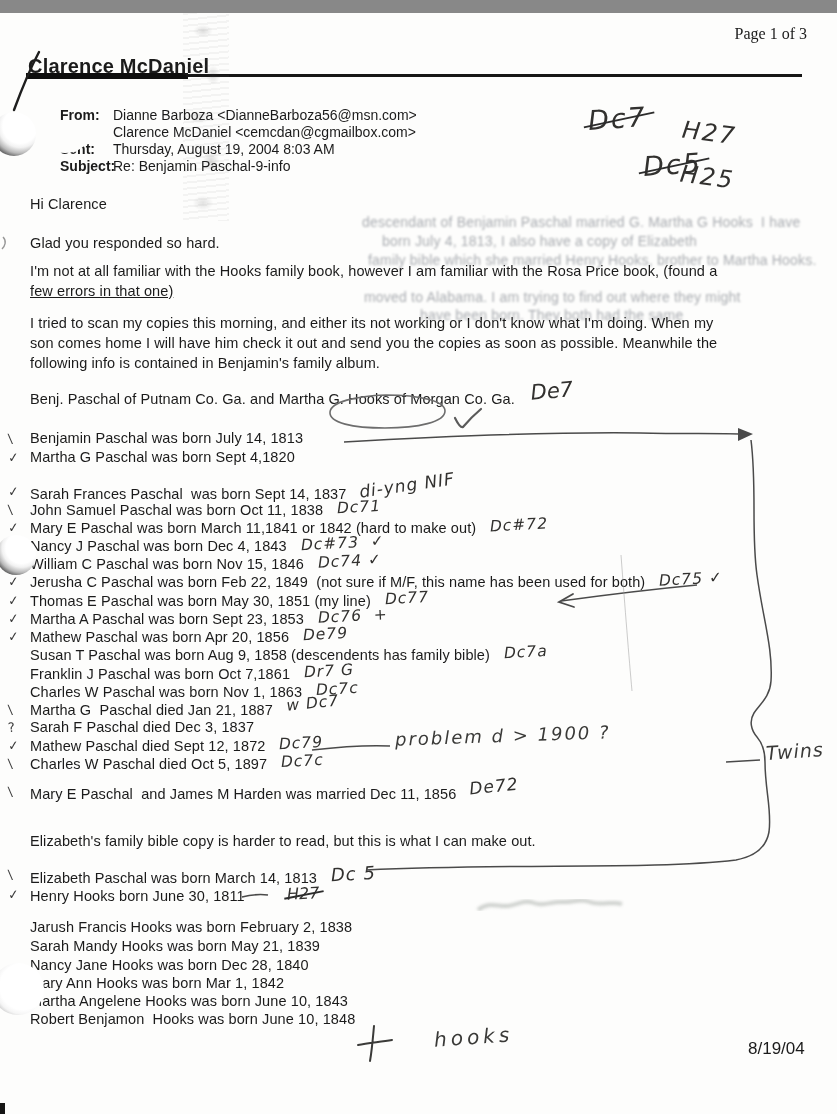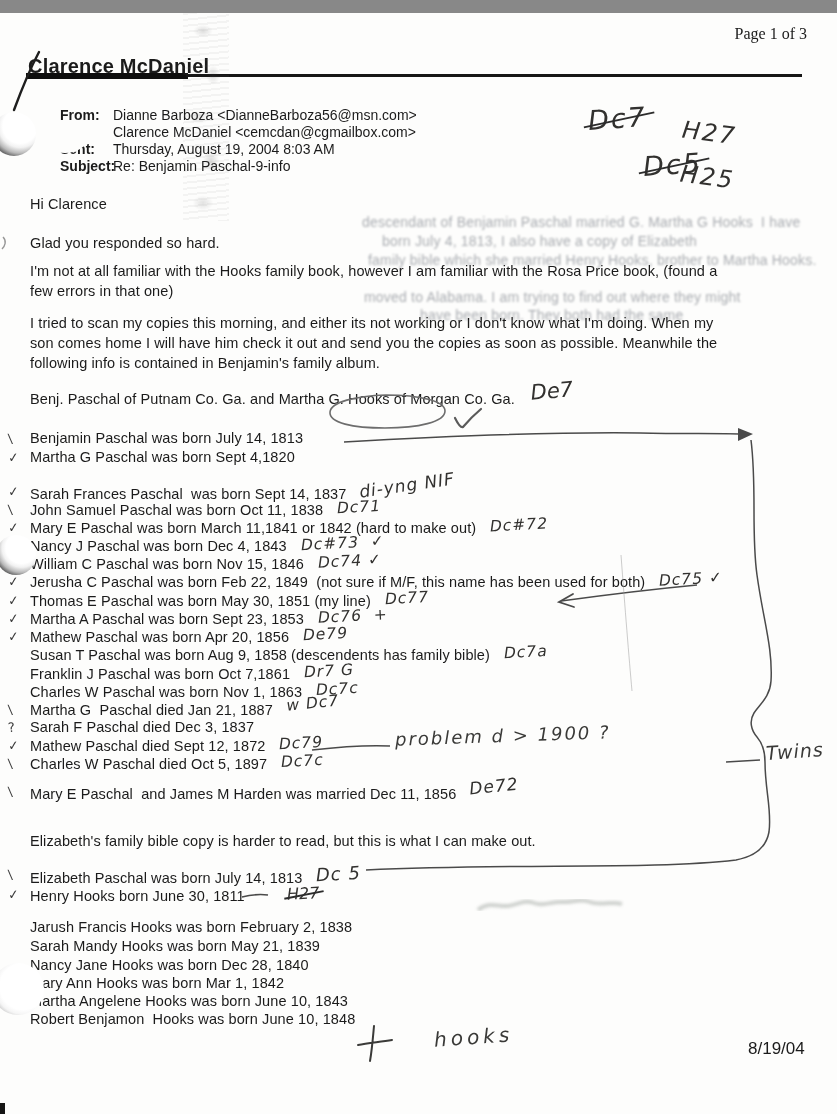--- a/index.html
+++ b/index.html
@@ -87,21 +87,21 @@
   
   <div class="hw code struck" style="left:588px;top:90px;">Dc7</div>
   <div class="hw code2" style="left:682px;top:106px;">H27</div>
   <div class="hw code struck" style="left:580px;top:136px;">Dc5</div>
   <div class="hw code2" style="left:680px;top:150px;">H25</div>
 
   
   <div class="bline" style="top:183px;">Hi Clarence</div>
   <div class="bline" style="top:222px;">Glad you responded so hard.</div>
   <div class="bline" style="top:250px;">I'm not at all familiar with the Hooks family book, however I am familiar with the Rosa Price book, (found a</div>
-  <div class="bline" style="top:270px;">few errors in that one)</div>
+  <div class="bline" style="top:270px;text-decoration:underline;">few errors in that one)</div>
   <div class="bline" style="top:302px;">I tried to scan my copies this morning, and either its not working or I don't know what I'm doing. When my</div>
   <div class="bline" style="top:322px;">son comes home I will have him check it out and send you the copies as soon as possible. Meanwhile the</div>
   <div class="bline" style="top:342px;">following info is contained in Benjamin's family album.</div>
 
   <div class="bline" style="top:372px;"><span>Benj. Paschal of Putnam Co. Ga. and Martha G. Hooks of Morgan Co. Ga.</span><span class="hw" style="margin-left:16px;font-size:21px;transform:rotate(-5deg) translateY(-6px);">De7</span></div>
 
   
   <div class="rec" style="top:417px;"><span class="mark">\</span><span>Benjamin Paschal was born July 14, 1813</span></div>
   <div class="rec" style="top:436px;"><span class="mark">✓</span><span>Martha G Paschal was born Sept 4,1820</span></div>
 
@@ -120,21 +120,21 @@
 
   <div class="rec" style="top:688px;"><span class="mark">\</span><span>Martha G  Paschal died Jan 21, 1887</span><span class="hw hw-inline raised">w Dc7</span></div>
   <div class="rec" style="top:706px;"><span class="mark">?</span><span>Sarah F Paschal died Dec 3, 1837</span></div>
   <div class="rec" style="top:724px;"><span class="mark">✓</span><span>Mathew Paschal died Sept 12, 1872</span><span class="hw hw-inline">Dc79</span></div>
   <div class="rec" style="top:742px;"><span class="mark">\</span><span>Charles W Paschal died Oct 5, 1897</span><span class="hw hw-inline">Dc7c</span></div>
 
   <div class="rec" style="top:770px;"><span class="mark">\</span><span>Mary E Paschal  and James M Harden was married Dec 11, 1856</span><span class="hw hw-inline raised" style="font-size:17px;">De72</span></div>
 
   <div class="bline" style="top:820px;">Elizabeth's family bible copy is harder to read, but this is what I can make out.</div>
 
-  <div class="rec" style="top:853px;"><span class="mark">\</span><span>Elizabeth Paschal was born July 14, 1813</span><span class="hw hw-inline" style="font-size:18px;">Dc 5</span></div>
+  <div class="rec" style="top:853px;"><span class="mark">\</span><span>Elizabeth Paschal was born March 14, 1813</span><span class="hw hw-inline" style="font-size:18px;">Dc 5</span></div>
   <div class="rec" style="top:873px;"><span class="mark">✓</span><span>Henry Hooks born June 30, 1811</span><span class="hw struck" style="margin-left:42px;font-size:16px;transform:rotate(-3deg) translateY(-2px);">H27</span></div>
 
   
   <div class="rec" style="top:906px;"><span>Jarush Francis Hooks was born February 2, 1838</span></div>
   <div class="rec" style="top:925px;"><span>Sarah Mandy Hooks was born May 21, 1839</span></div>
   <div class="rec" style="top:944px;"><span>Nancy Jane Hooks was born Dec 28, 1840</span></div>
   <div class="rec" style="top:962px;"><span>Mary Ann Hooks was born Mar 1, 1842</span></div>
   <div class="rec" style="top:980px;"><span>Martha Angelene Hooks was born June 10, 1843</span></div>
   <div class="rec" style="top:998px;"><span>Robert Benjamon  Hooks was born June 10, 1848</span></div>
 

